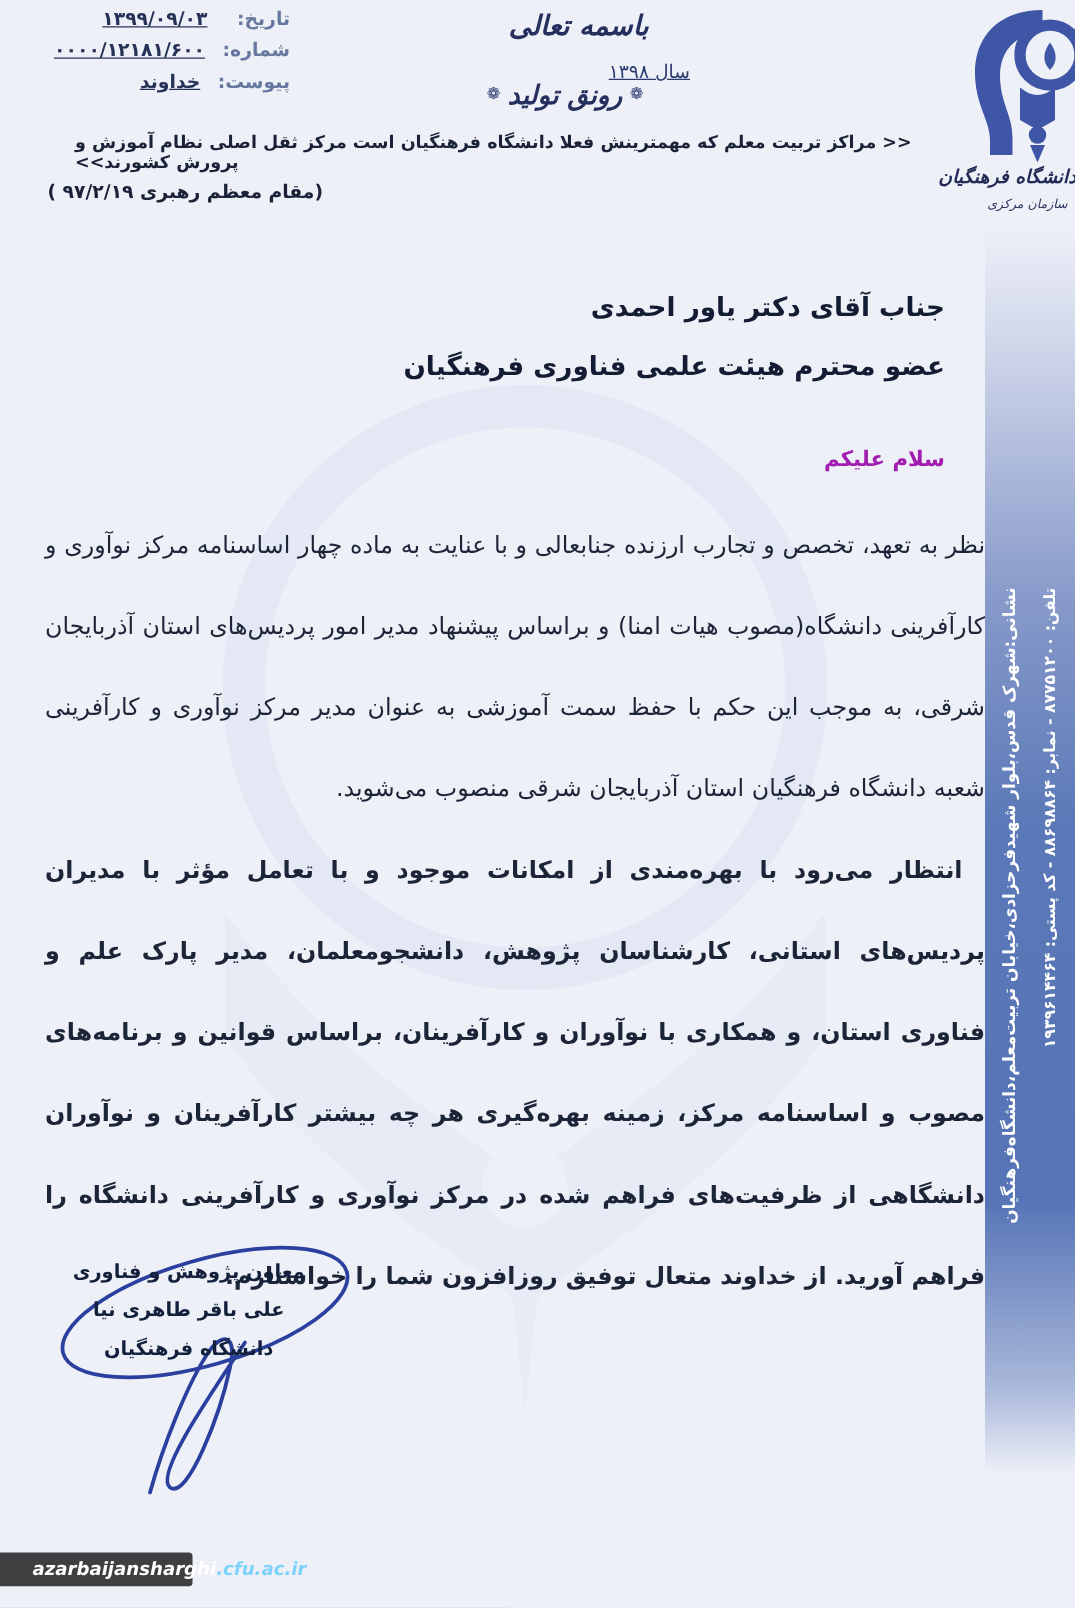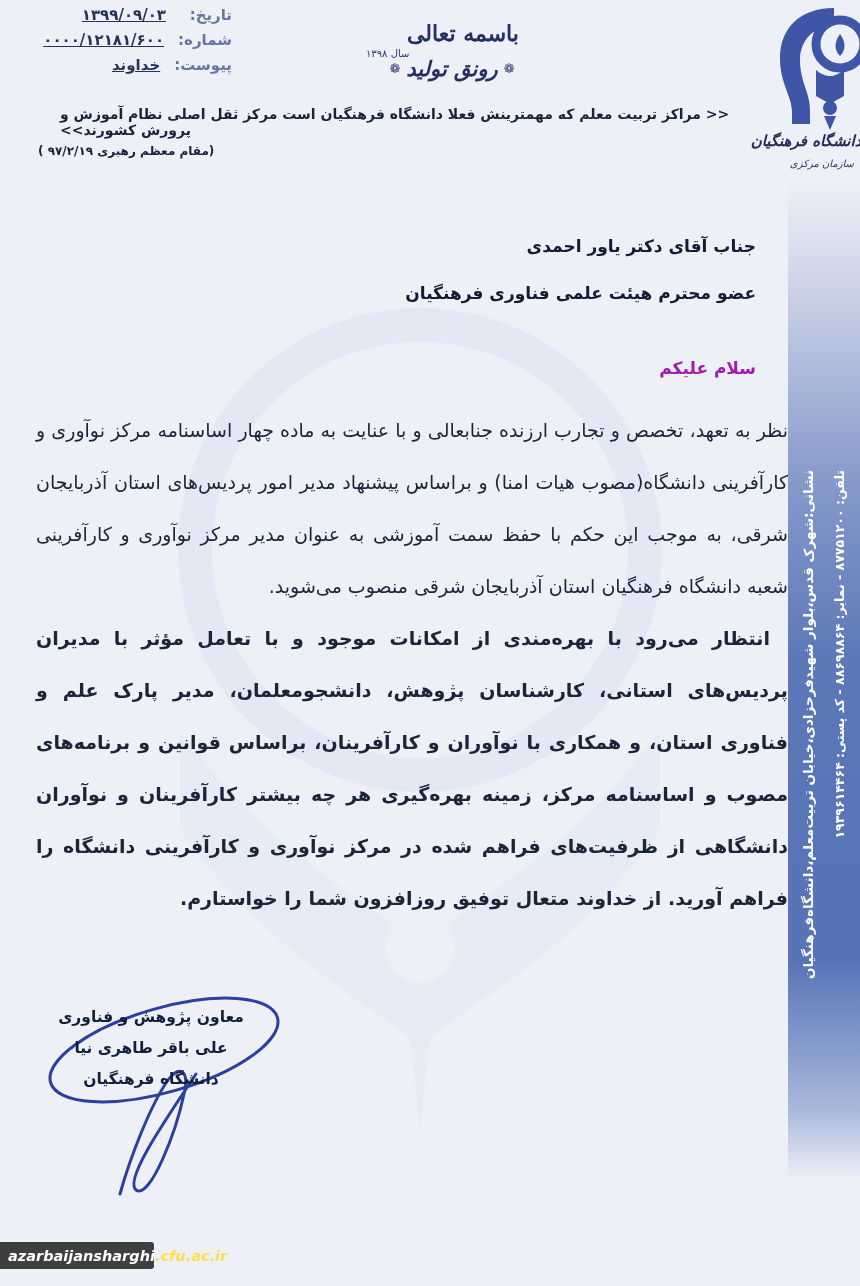--- a/index.html
+++ b/index.html
@@ -18,64 +18,64 @@
   }
   
   .watermark{position:absolute;left:110px;top:300px;opacity:.6;pointer-events:none;}
   
   .meta-block{position:absolute;top:6px;right:628px;width:232px;font-size:15px;}
   .meta-row{display:flex;align-items:baseline;gap:14px;margin-bottom:7px;}
   .meta-label{color:#66779f;font-weight:bold;min-width:52px;}
   .meta-value{color:#273257;font-weight:bold;white-space:nowrap;text-decoration:underline;}
   
   .besmele{
-    position:absolute;top:20px;left:368px;width:190px;
-    text-align:center;font-size:22px;font-weight:bold;
+    position:absolute;top:8px;left:368px;width:190px;
+    text-align:center;font-size:22px;font-weight:bold;font-style:italic;
     color:#25305e;font-family:"DejaVu Serif", serif;
   }
   .slogan-emblem{
     position:absolute;top:48px;left:352px;width:200px;
     text-align:center;color:#25305e;
   }
   .slogan-inner{display:inline-flex;align-items:center;gap:6px;}
   .slogan-ornament{font-size:13px;color:#2c3a70;}
-  .slogan-year{font-size:10px;display:block;text-align:left;color:#2c3a70;margin-bottom:-3px;padding-left:14px;}
+  .slogan-year{font-size:15px;display:block;text-align:right;color:#2c3a70;margin-bottom:-3px;padding-left:14px;text-decoration:underline;}
   .slogan-text{font-size:21px;font-weight:bold;font-style:italic;font-family:"DejaVu Serif", serif;}
   
   .quote-line{
     position:absolute;top:106px;right:100px;left:60px;
     font-size:14px;font-weight:bold;color:#1a2238;text-align:left;
   }
   .quote-attribution{
     position:absolute;top:144px;left:38px;
-    font-size:12px;font-weight:bold;color:#1a2238;direction:rtl;
+    font-size:15px;font-weight:bold;color:#1a2238;direction:rtl;
   }
   
   .logo-block{position:absolute;top:4px;right:0;width:112px;height:215px;}
   .logo-svg{position:absolute;right:-30px;top:0;}
   .logo-title{
     position:absolute;top:128px;right:-6px;width:120px;text-align:center;
     font-size:15px;font-weight:bold;font-style:italic;color:#222b55;
     font-family:"DejaVu Serif", serif;white-space:nowrap;
   }
   .logo-subtitle{
     position:absolute;top:154px;right:6px;width:100px;text-align:right;
     font-size:10px;font-style:italic;color:#2c3660;white-space:nowrap;
   }
   
   .recipient-block{position:absolute;top:232px;right:104px;left:100px;text-align:right;}
-  .recipient-line{font-size:17px;font-weight:bold;color:#131c33;margin-bottom:18px;line-height:29px;}
+  .recipient-line{font-size:21px;font-weight:bold;color:#131c33;margin-bottom:18px;line-height:29px;}
   .salutation{
     position:absolute;top:358px;right:104px;
     font-size:17px;font-weight:bold;color:#a21caf;
   }
   
   .body-text{
     position:absolute;top:404px;right:72px;left:36px;
-    font-size:19px;line-height:52px;color:#1c2438;
+    font-size:19px;line-height:65px;color:#1c2438;
     text-align:justify;
   }
   .body-text p{margin:0;}
   .body-text p + p{text-indent:18px;font-weight:bold;}
   
   .signature-block{
     position:absolute;top:1002px;right:614px;width:190px;
     text-align:center;font-size:15.5px;font-weight:bold;color:#13203c;line-height:31px;
   }
   .signature-scribble{position:absolute;top:982px;right:556px;pointer-events:none;}
@@ -96,25 +96,25 @@
     color:#ffffff;font-weight:bold;text-align:right;
     transform:rotate(-90deg);
   }
   .v-address{left:468px;top:796px;width:680px;height:28px;font-size:13.5px;line-height:28px;}
   .v-contact{left:500px;top:797px;width:680px;height:26px;font-size:12.5px;line-height:26px;}
   
   .footer-badge{
     position:absolute;top:1242px;right:706px;left:0;height:27px;
     background:#3f3f41;border-radius:0 3px 3px 0;
     display:flex;align-items:center;justify-content:flex-start;
-    direction:ltr;padding:0 8px;box-sizing:border-box;
+    direction:ltr;padding:0 26px;box-sizing:border-box;
     font-size:14.5px;font-weight:bold;font-style:italic;white-space:nowrap;
   }
   .footer-site{color:#ffffff;}
-  .footer-domain{color:#fde047;}
+  .footer-domain{color:#7dd3fc;}
 </style>
 </head>
 <body>
 
 <div class="page">
 
   <svg class="watermark" width="640" height="860" viewBox="0 0 640 860">
     <circle cx="310" cy="250" r="225" fill="none" stroke="#dfe4f4" stroke-width="34"></circle>
     <path d="M70,430 C170,565 270,605 310,648 C350,605 450,565 550,430 L550,530
              C450,668 350,706 310,748 C270,706 170,668 70,530 Z" fill="#e3e8f6"></path>

